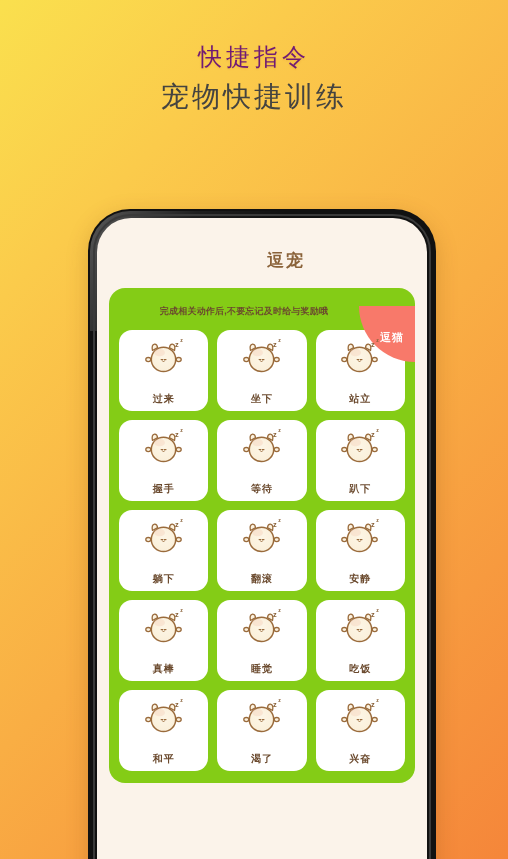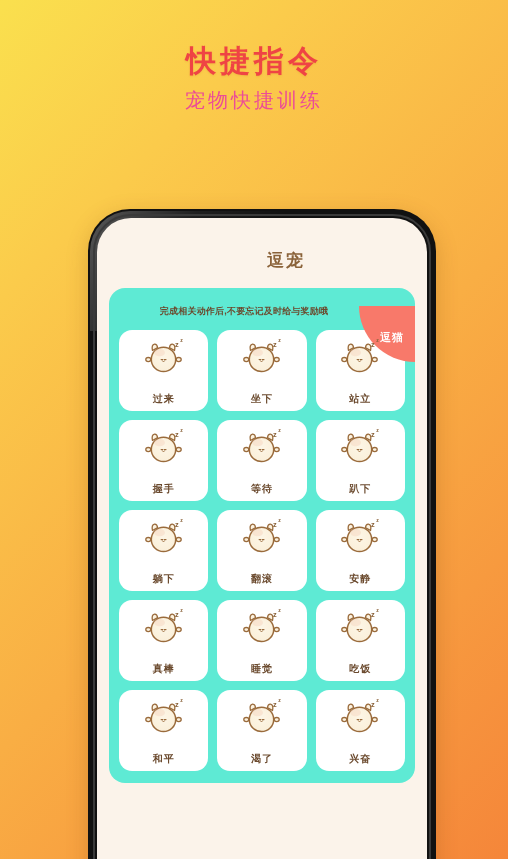--- a/index.html
+++ b/index.html
@@ -16,31 +16,31 @@
   }
 
   
   .promo {
     position: absolute;
     top: 0; left: 0; right: 0;
     text-align: center;
     padding-top: 44px;
   }
   .promo-title {
-    font-size: 30px;
-    font-weight: bold;
-    color: #ef4444;
+    font-size: 24px;
+    font-weight: normal;
+    color: #701a75;
     letter-spacing: 4px;
     line-height: 1.1;
     text-shadow: 0 1px 2px rgba(190,110,30,0.18);
   }
   .promo-sub {
     margin-top: 12px;
-    font-size: 20px;
-    color: #ec4899;
+    font-size: 28px;
+    color: #404040;
     letter-spacing: 3px;
     line-height: 1.1;
     opacity: 0.97;
   }
 
   
   .phone {
     position: absolute;
     left: 88px;
     top: 209px;
@@ -95,21 +95,21 @@
     font-size: 17px;
     color: #8A6239;
     letter-spacing: 2px;
     font-weight: bold;
   }
 
   
   .panel {
     position: relative;
     margin: 8px 12px 0 12px;
-    background: #5eead4;
+    background: #84cc16;
     border-radius: 16px;
     padding: 6px 0 12px 0;
     overflow: hidden;
     text-align: center;
   }
   .hint-row {
     position: relative;
     height: 34px;
     display: flex;
     align-items: center;

